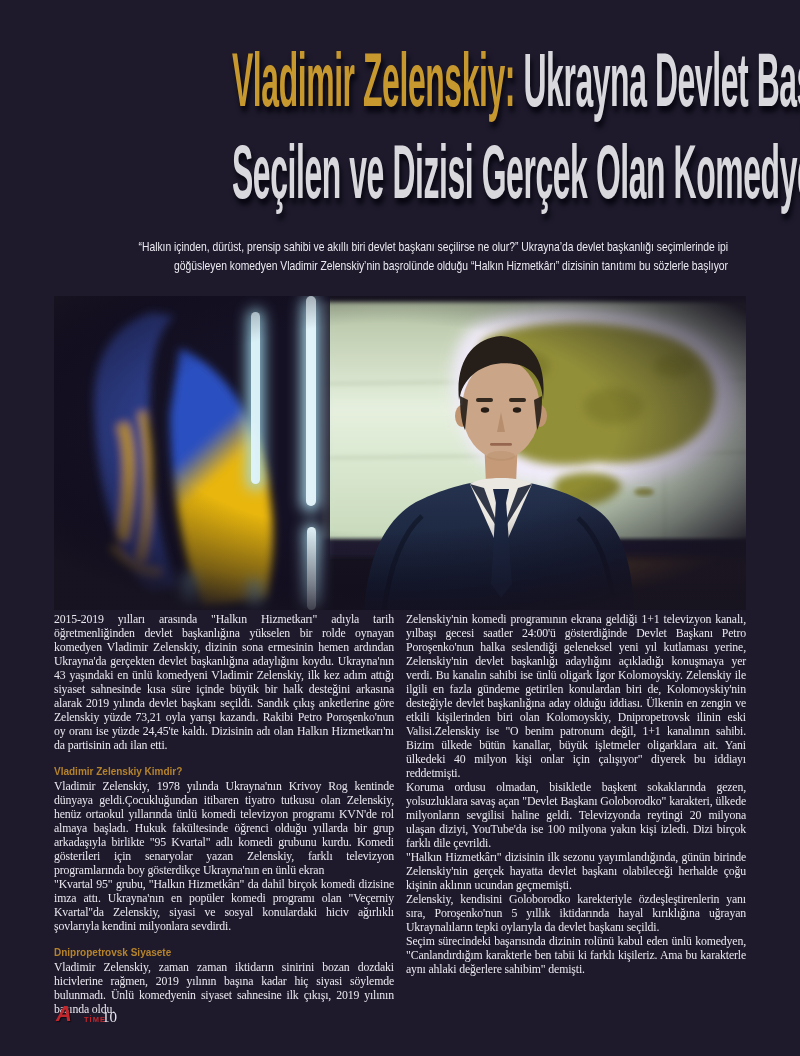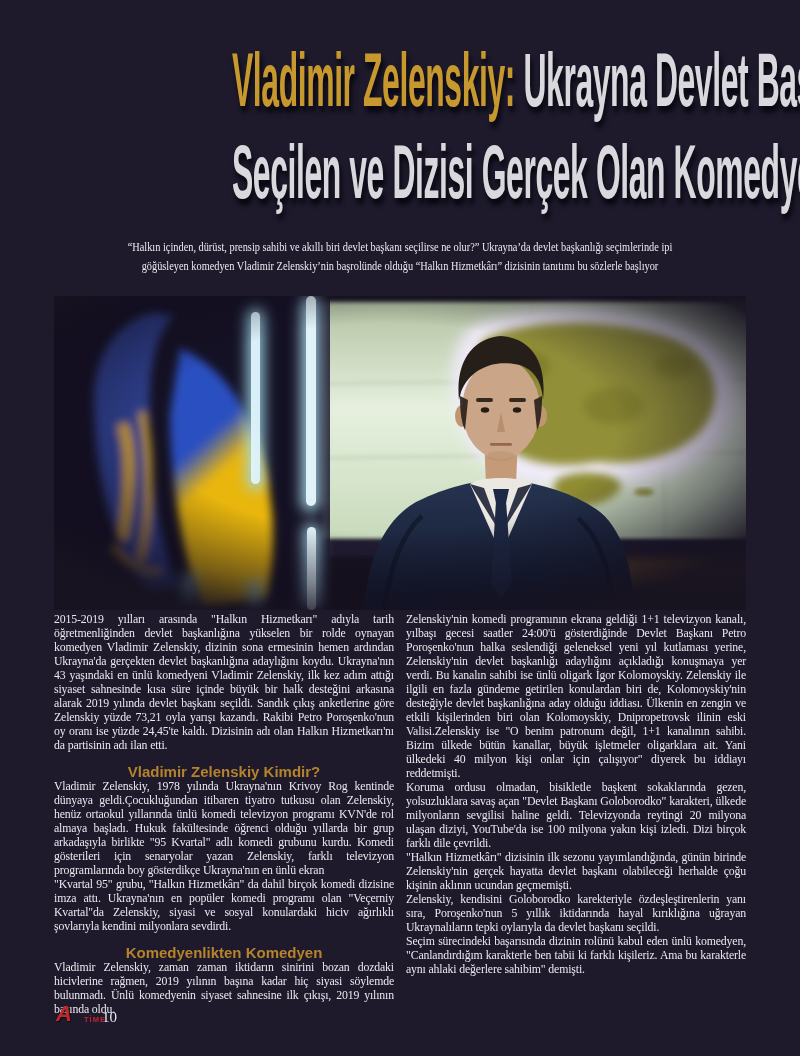--- a/index.html
+++ b/index.html
@@ -13,21 +13,21 @@
   .headline-line{
     display:block;white-space:nowrap;
     font-weight:bold;font-size:76px;line-height:92px;
     letter-spacing:-1px;
     transform:scaleX(0.42);transform-origin:50% 50%;
     color:#d9d8dd;
     text-shadow:5px 6px 9px rgba(4,2,10,0.85);
   }
   .headline-highlight{color:#c6982e;}
   
-  .standfirst{position:absolute;top:238px;left:0;width:800px;text-align:center;color:#eceaf1;font-family:Liberation Serif, serif;}
+  .standfirst{position:absolute;top:238px;left:0;width:800px;text-align:right;color:#eceaf1;}
   .standfirst-line{
     display:block;white-space:nowrap;
     font-size:12.6px;line-height:18.5px;font-weight:500;
     transform:scaleX(0.82);transform-origin:50% 50%;
   }
   
   .photo{position:absolute;top:296px;left:54px;width:692px;height:314px;background:#14101f;}
   .photo svg{display:block;}
   
   .article{
@@ -35,22 +35,22 @@
     display:flex;gap:12px;
     color:#ebe8ef;
     font-family:"Liberation Serif",serif;
     font-size:11.8px;line-height:14px;letter-spacing:-0.15px;
   }
   .col{width:340px;text-align:justify;}
   .body-para{margin:0;}
   .section-heading{
     margin:13px 0 0 0;
     font-family:"Liberation Sans",sans-serif;
-    font-size:15px;line-height:14px;font-weight:bold;
-    color:#b5832b;text-align:center;letter-spacing:0;
+    font-size:10px;line-height:14px;font-weight:bold;
+    color:#b5832b;text-align:left;letter-spacing:0;
   }
   
   .footer{position:absolute;top:1005px;left:56px;display:flex;align-items:flex-end;}
   .logo{position:relative;display:inline-block;width:44px;height:22px;}
   .logo-a{
     position:absolute;left:0;top:-2px;
     font-style:italic;font-weight:bold;font-size:22px;line-height:22px;
     color:#c1272d;text-shadow:1px 1px 1px rgba(0,0,0,.6);
   }
   .logo-rest{
@@ -190,21 +190,21 @@
     <rect width="692" height="314" fill="url(#vig)"></rect>
   </svg>
 </div>
 
 <div class="article">
   <div class="col" id="col-left">
       <p class="body-para">2015-2019 yılları arasında "Halkın Hizmetkarı" adıyla tarih öğretmenliğinden devlet başkanlığına yükselen bir rolde oynayan komedyen Vladimir Zelenskiy, dizinin sona ermesinin hemen ardından Ukrayna'da gerçekten devlet başkanlığına adaylığını koydu.  Ukrayna'nın 43 yaşındaki en ünlü komedyeni Vladimir Zelenskiy, ilk kez adım attığı siyaset sahnesinde kısa süre içinde büyük bir halk desteğini arkasına alarak 2019 yılında devlet başkanı seçildi. Sandık çıkış anketlerine göre Zelenskiy yüzde 73,21 oyla yarışı kazandı. Rakibi Petro Poroşenko'nun oy oranı ise yüzde 24,45'te kaldı. Dizisinin adı olan Halkın Hizmetkarı'nı da partisinin adı ilan etti.</p>
       <h3 class="section-heading">Vladimir Zelenskiy Kimdir?</h3>
       <p class="body-para">Vladimir Zelenskiy, 1978 yılında Ukrayna'nın Krivoy Rog kentinde dünyaya geldi.Çocukluğundan itibaren tiyatro tutkusu olan Zelenskiy, henüz ortaokul yıllarında ünlü komedi televizyon programı KVN'de rol almaya başladı. Hukuk fakültesinde öğrenci olduğu yıllarda bir grup arkadaşıyla birlikte "95 Kvartal" adlı komedi grubunu kurdu. Komedi gösterileri için senaryolar yazan Zelenskiy, farklı televizyon programlarında boy gösterdikçe Ukrayna'nın en ünlü ekran</p>
       <p class="body-para">"Kvartal 95" grubu, "Halkın Hizmetkârı" da dahil birçok komedi dizisine imza attı. Ukrayna'nın en popüler komedi programı olan "Veçerniy Kvartal"da Zelenskiy, siyasi ve sosyal konulardaki hiciv ağırlıklı şovlarıyla kendini milyonlara sevdirdi.</p>
-      <h3 class="section-heading">Komedyenlikten Komedyen</h3>
+      <h3 class="section-heading">Dnipropetrovsk Siyasete</h3>
       <p class="body-para">Vladimir Zelenskiy, zaman zaman iktidarın sinirini bozan dozdaki hicivlerine rağmen, 2019 yılının başına kadar hiç siyasi söylemde bulunmadı. Ünlü komedyenin siyaset sahnesine ilk çıkışı, 2019 yılının başında oldu.</p>
     </div>
   <div class="col" id="col-right">
       <p class="body-para">Zelenskiy'nin komedi programının ekrana geldiği 1+1 televizyon kanalı, yılbaşı gecesi saatler 24:00'ü gösterdiğinde Devlet Başkanı Petro Poroşenko'nun halka seslendiği geleneksel yeni yıl kutlaması yerine, Zelenskiy'nin devlet başkanlığı adaylığını açıkladığı konuşmaya yer verdi. Bu kanalın sahibi ise ünlü oligark İgor Kolomoyskiy. Zelenskiy ile ilgili en fazla gündeme getirilen konulardan biri de, Kolomoyskiy'nin desteğiyle devlet başkanlığına aday olduğu iddiası. Ülkenin en zengin ve etkili kişilerinden biri olan Kolomoyskiy, Dnipropetrovsk ilinin eski Valisi.Zelenskiy ise "O benim patronum değil, 1+1 kanalının sahibi. Bizim ülkede bütün kanallar, büyük işletmeler oligarklara ait. Yani ülkedeki 40 milyon kişi onlar için çalışıyor" diyerek bu iddiayı reddetmişti.</p>
       <p class="body-para">Koruma ordusu olmadan, bisikletle başkent sokaklarında gezen, yolsuzluklara savaş açan "Devlet Başkanı Goloborodko" karakteri, ülkede milyonların sevgilisi haline geldi. Televizyonda reytingi 20 milyona ulaşan diziyi, YouTube'da ise 100 milyona yakın kişi izledi. Dizi birçok farklı dile çevrildi.</p>
       <p class="body-para">"Halkın Hizmetkârı" dizisinin ilk sezonu yayımlandığında, günün birinde Zelenskiy'nin gerçek hayatta devlet başkanı olabileceği herhalde çoğu kişinin aklının ucundan geçmemişti.</p>
       <p class="body-para">Zelenskiy, kendisini Goloborodko karekteriyle özdeşleştirenlerin yanı sıra, Poroşenko'nun 5 yıllık iktidarında hayal kırıklığına uğrayan Ukraynalıların tepki oylarıyla da devlet başkanı seçildi.</p>
       <p class="body-para">Seçim sürecindeki başarısında dizinin rolünü kabul eden ünlü komedyen, "Canlandırdığım karakterle ben tabii ki farklı kişileriz. Ama bu karakterle aynı ahlaki değerlere sahibim" demişti.</p>
     </div>
 </div>

